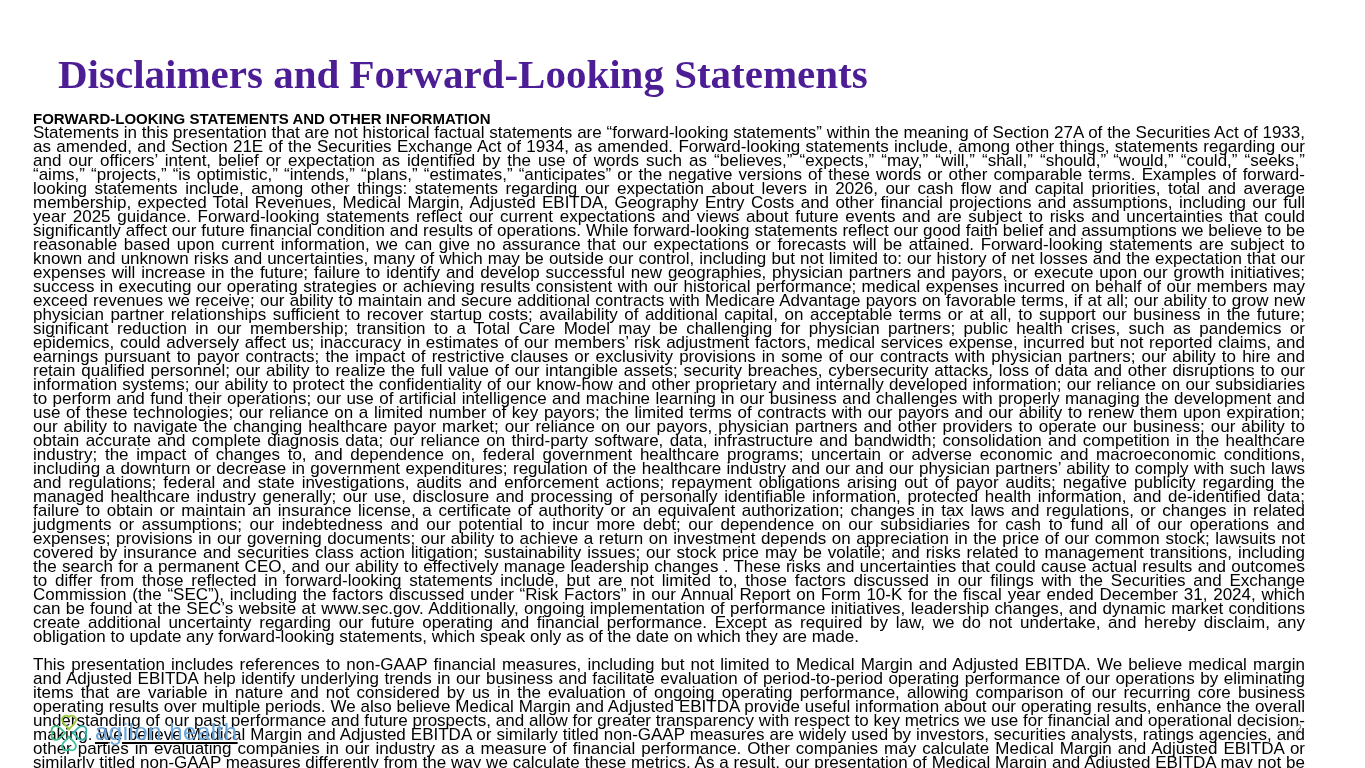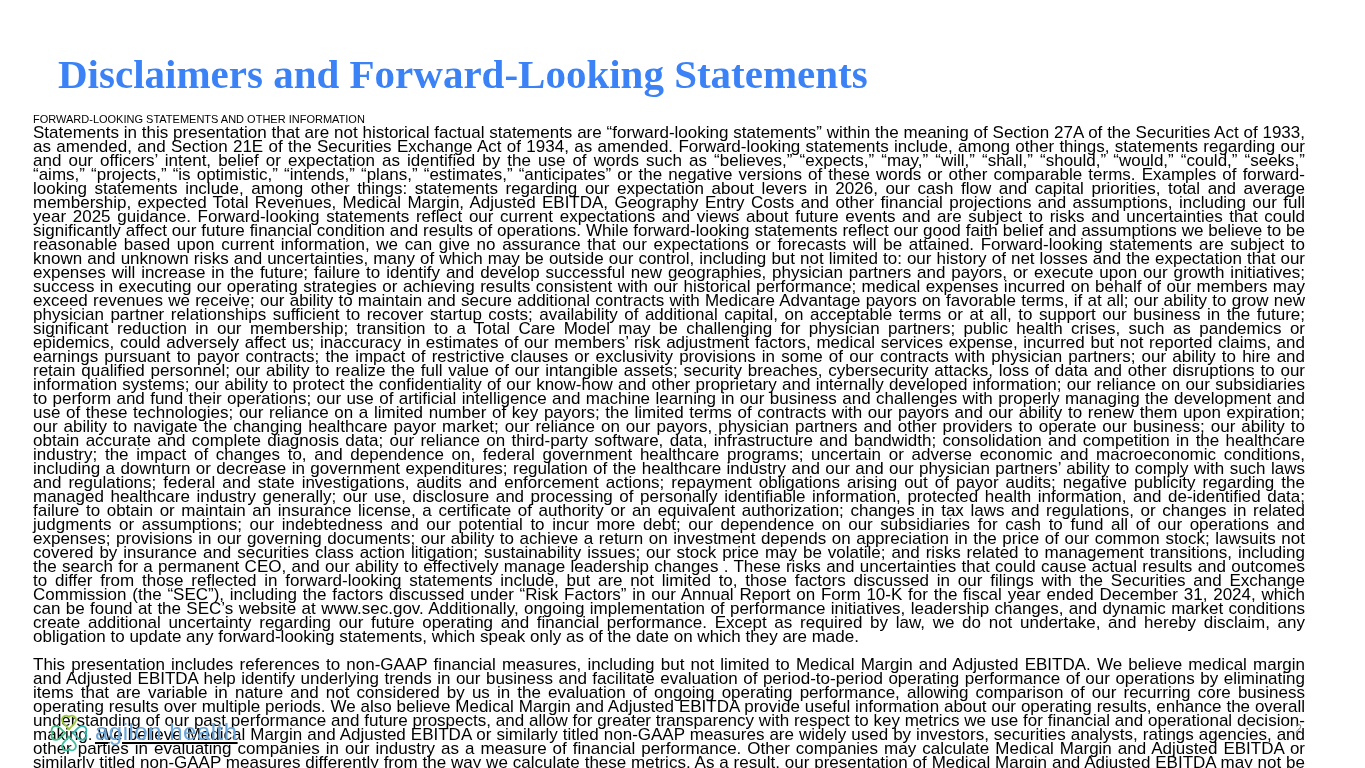--- a/index.html
+++ b/index.html
@@ -14,34 +14,34 @@
     color: #000000;
   }
   .title {
     position: absolute;
     left: 58px;
     top: 52px;
     font-family: "Liberation Serif", serif;
     font-weight: 700;
     font-size: 41px;
     line-height: 1.1;
-    color: #3b82f6;
+    color: #4c1d95;
     letter-spacing: 0px;
     white-space: nowrap;
   }
   .content {
     position: absolute;
     left: 33px;
     top: 112px;
     width: 1272px;
   }
   .section-heading {
-    font-size: 11px;
+    font-size: 15px;
     line-height: 14px;
-    font-weight: 400;
+    font-weight: 700;
     color: #000000;
   }
   .section-body {
     font-size: 17px;
     line-height: 14px;
     text-align: justify;
     color: #000000;
     margin-bottom: 14px;
   }
   .footer {

